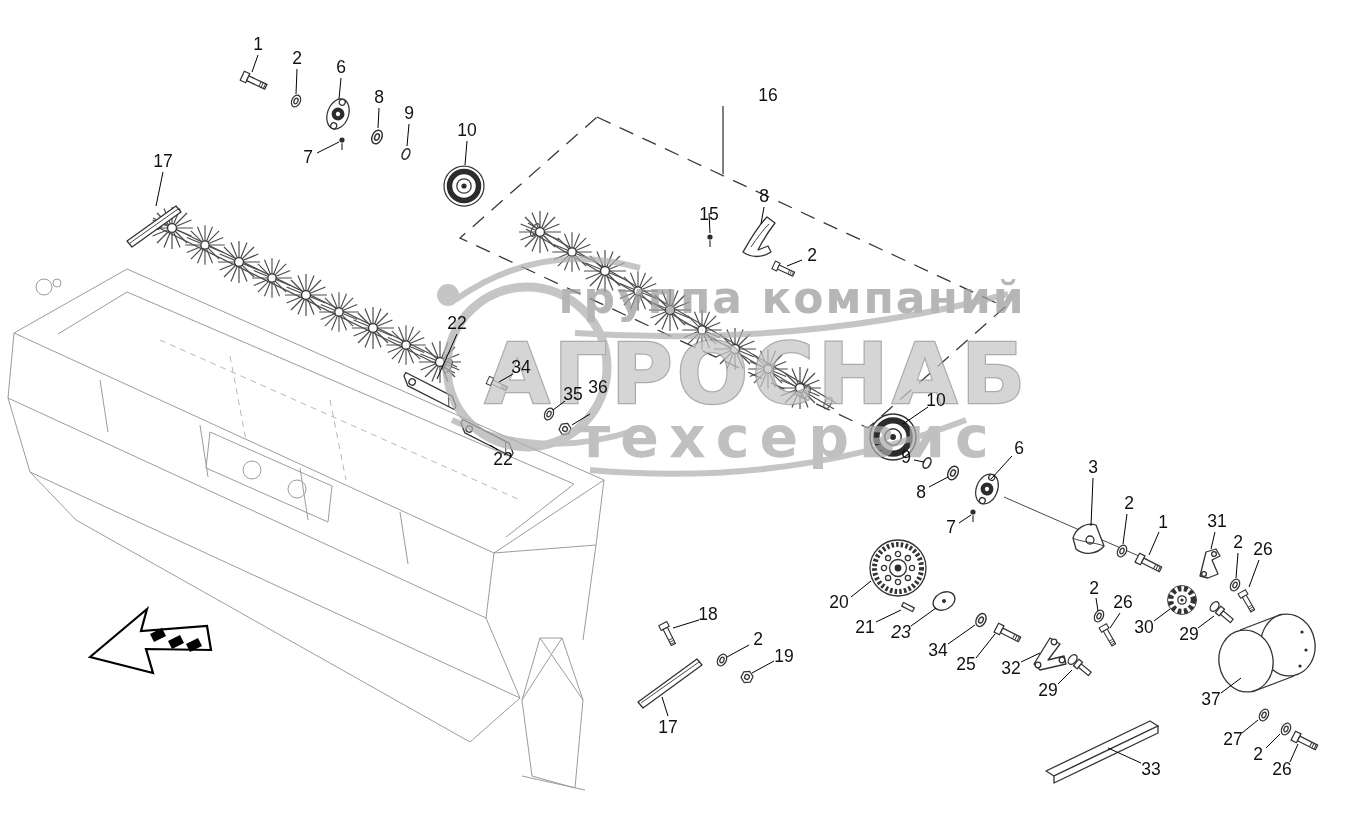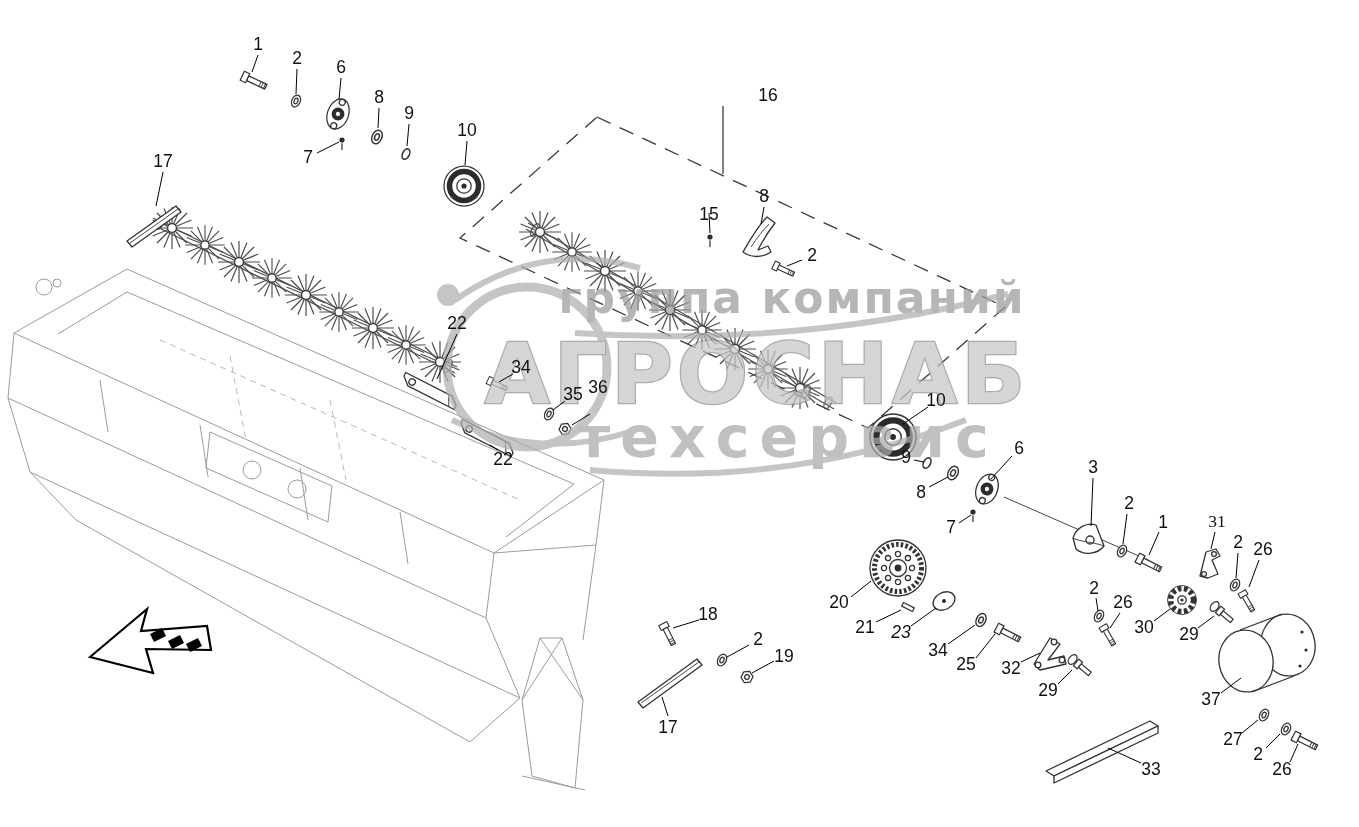--- a/index.html
+++ b/index.html
@@ -390,21 +390,21 @@
       <div class="callout" style="left: 598px; top: 387px; text-align: center;">36</div>
       <div class="callout" style="left: 503px; top: 459px;">22</div>
       <div class="callout" style="left: 936px; top: 400px;">10</div>
       <div class="callout" style="left: 906px; top: 457px;">9</div>
       <div class="callout" style="left: 921px; top: 492px;">8</div>
       <div class="callout" style="left: 1019px; top: 448px;">6</div>
       <div class="callout" style="left: 951px; top: 527px;">7</div>
       <div class="callout" style="left: 1093px; top: 467px;">3</div>
       <div class="callout" style="left: 1129px; top: 503px;">2</div>
       <div class="callout" style="left: 1163px; top: 522px;">1</div>
-      <div class="callout" style="left: 1217px; top: 521px; font-family: Liberation Serif, serif;">31</div>
+      <div class="callout" style="left: 1217px; top: 521px;">31</div>
       <div class="callout" style="left: 1238px; top: 542px;">2</div>
       <div class="callout" style="left: 1263px; top: 549px;">26</div>
       <div class="callout" style="left: 839px; top: 602px;">20</div>
       <div class="callout" style="left: 865px; top: 627px;">21</div>
       <div class="callout" style="left: 901px; top: 632px; font-style: italic;">23</div>
       <div class="callout" style="left: 938px; top: 650px;">34</div>
       <div class="callout" style="left: 966px; top: 664px;">25</div>
       <div class="callout" style="left: 1011px; top: 668px;">32</div>
       <div class="callout" style="left: 1094px; top: 588px;">2</div>
       <div class="callout" style="left: 1123px; top: 602px;">26</div>

